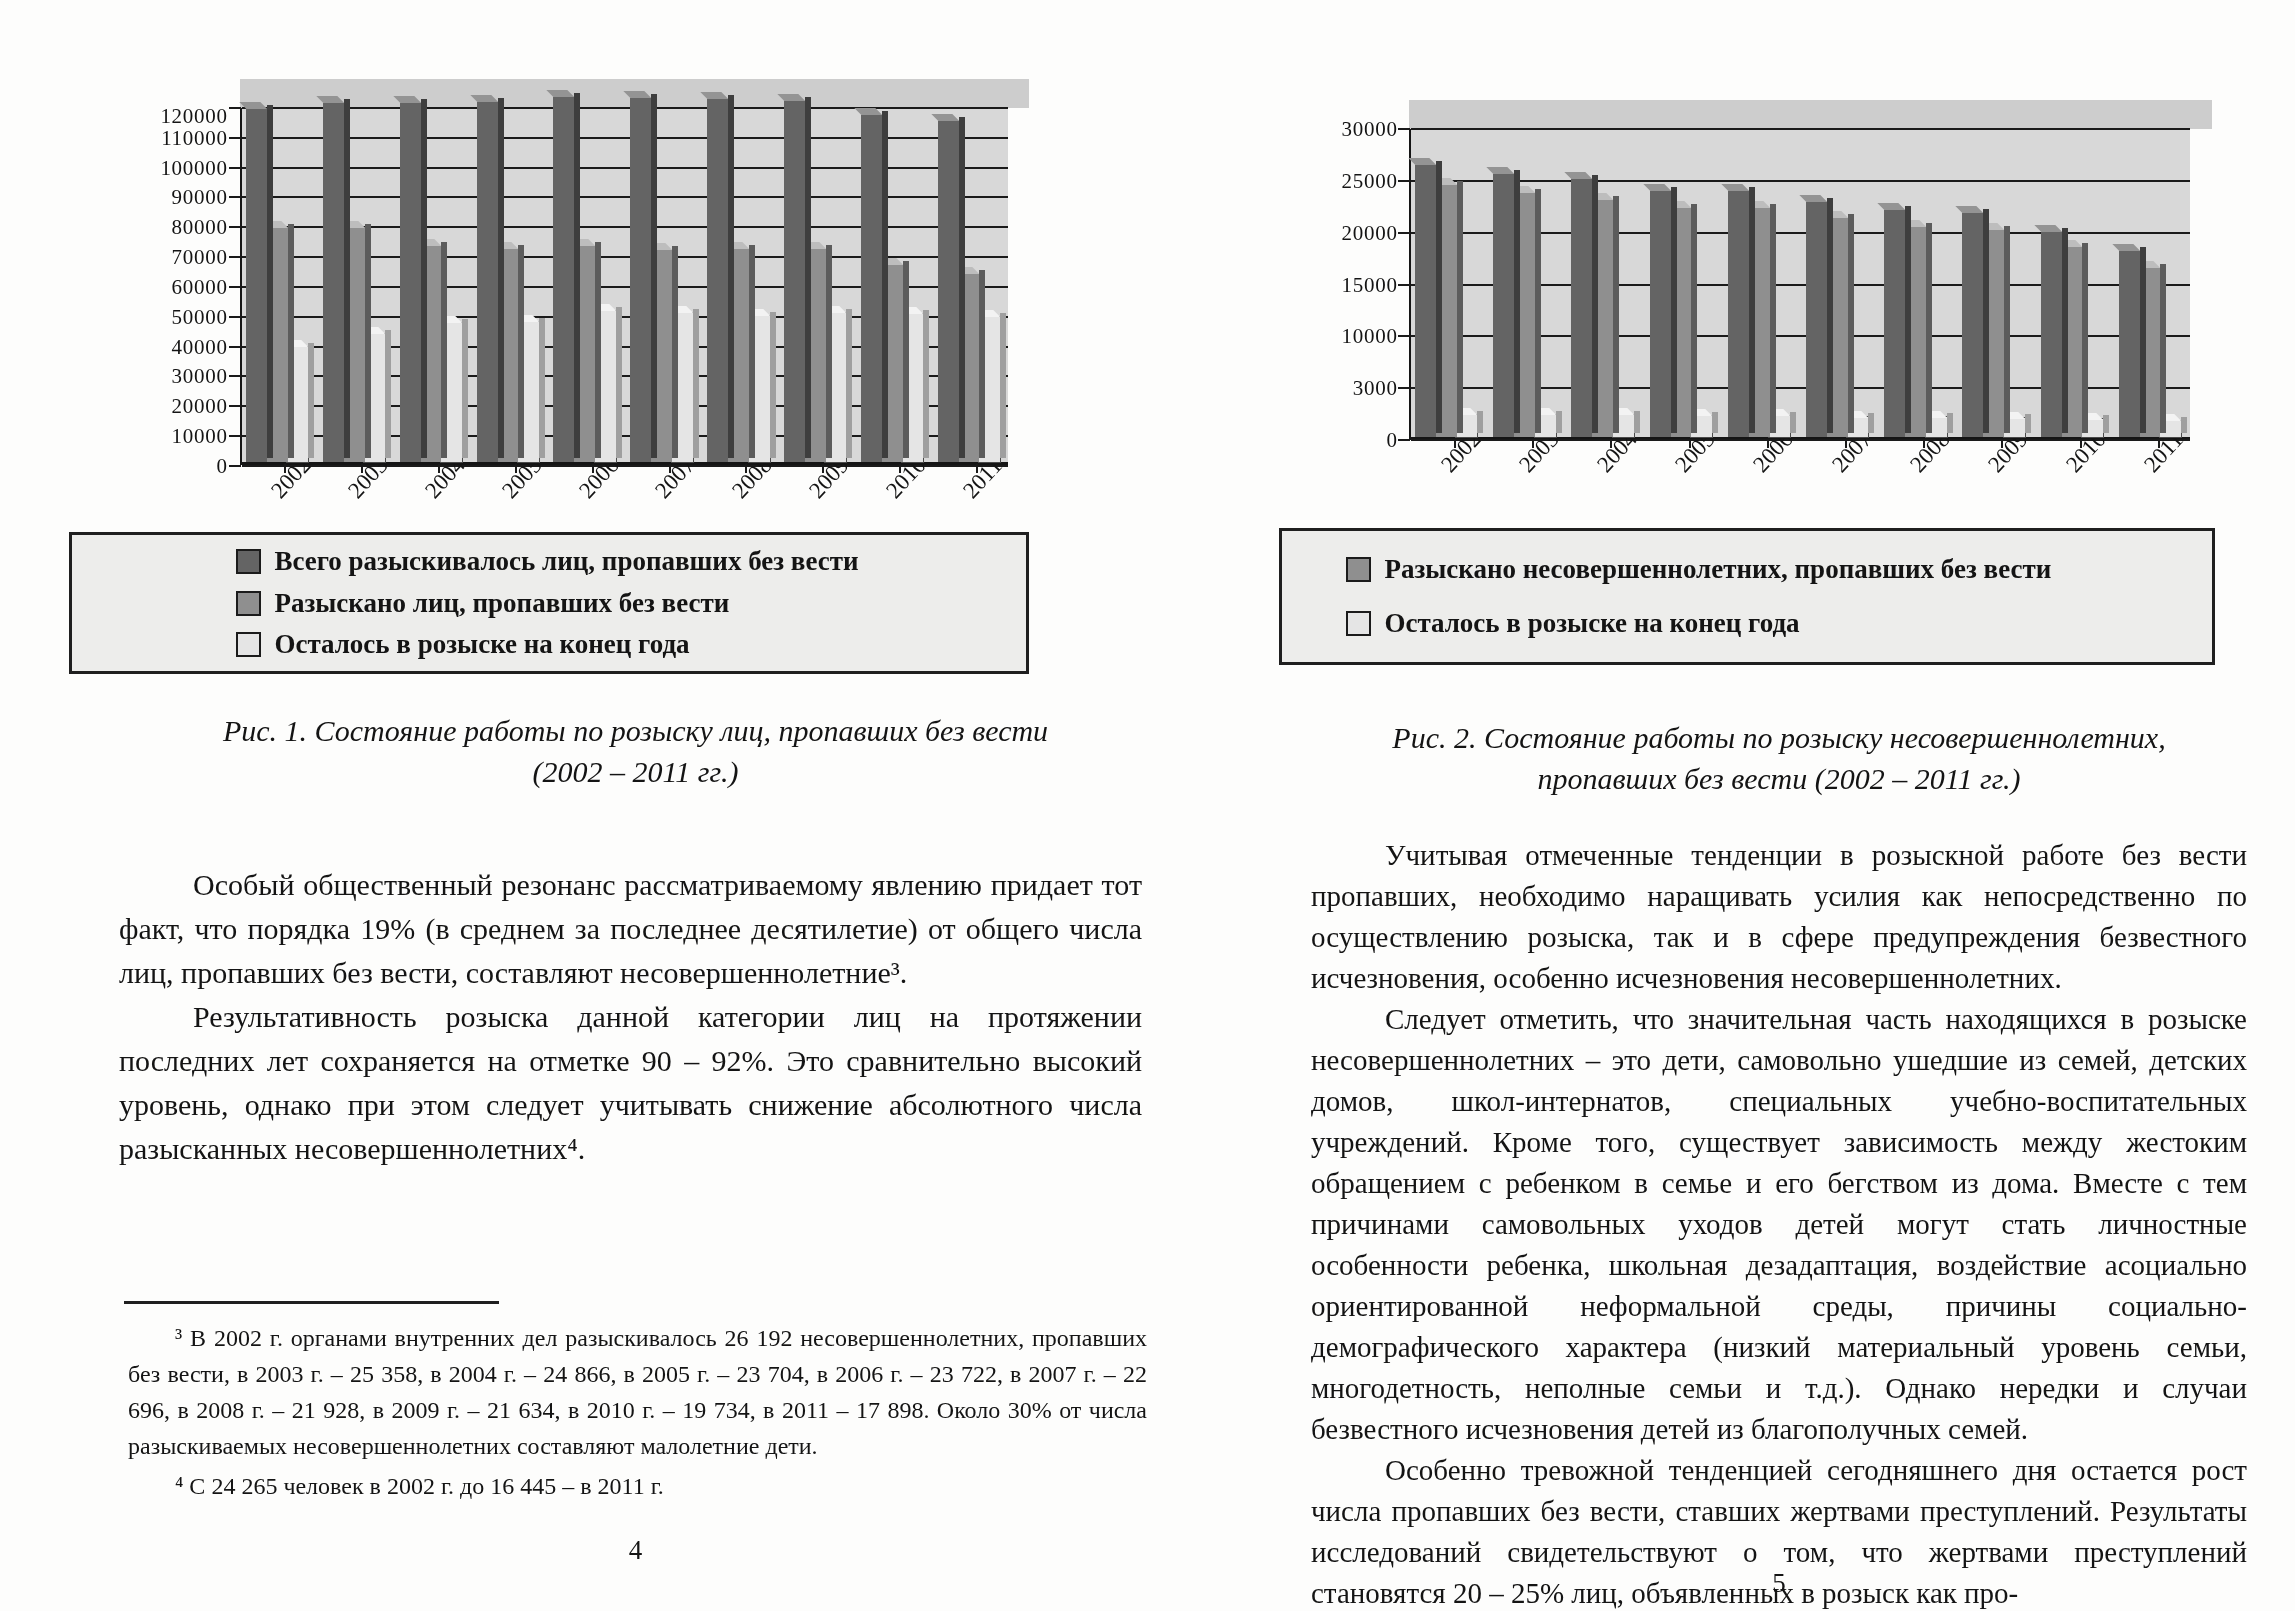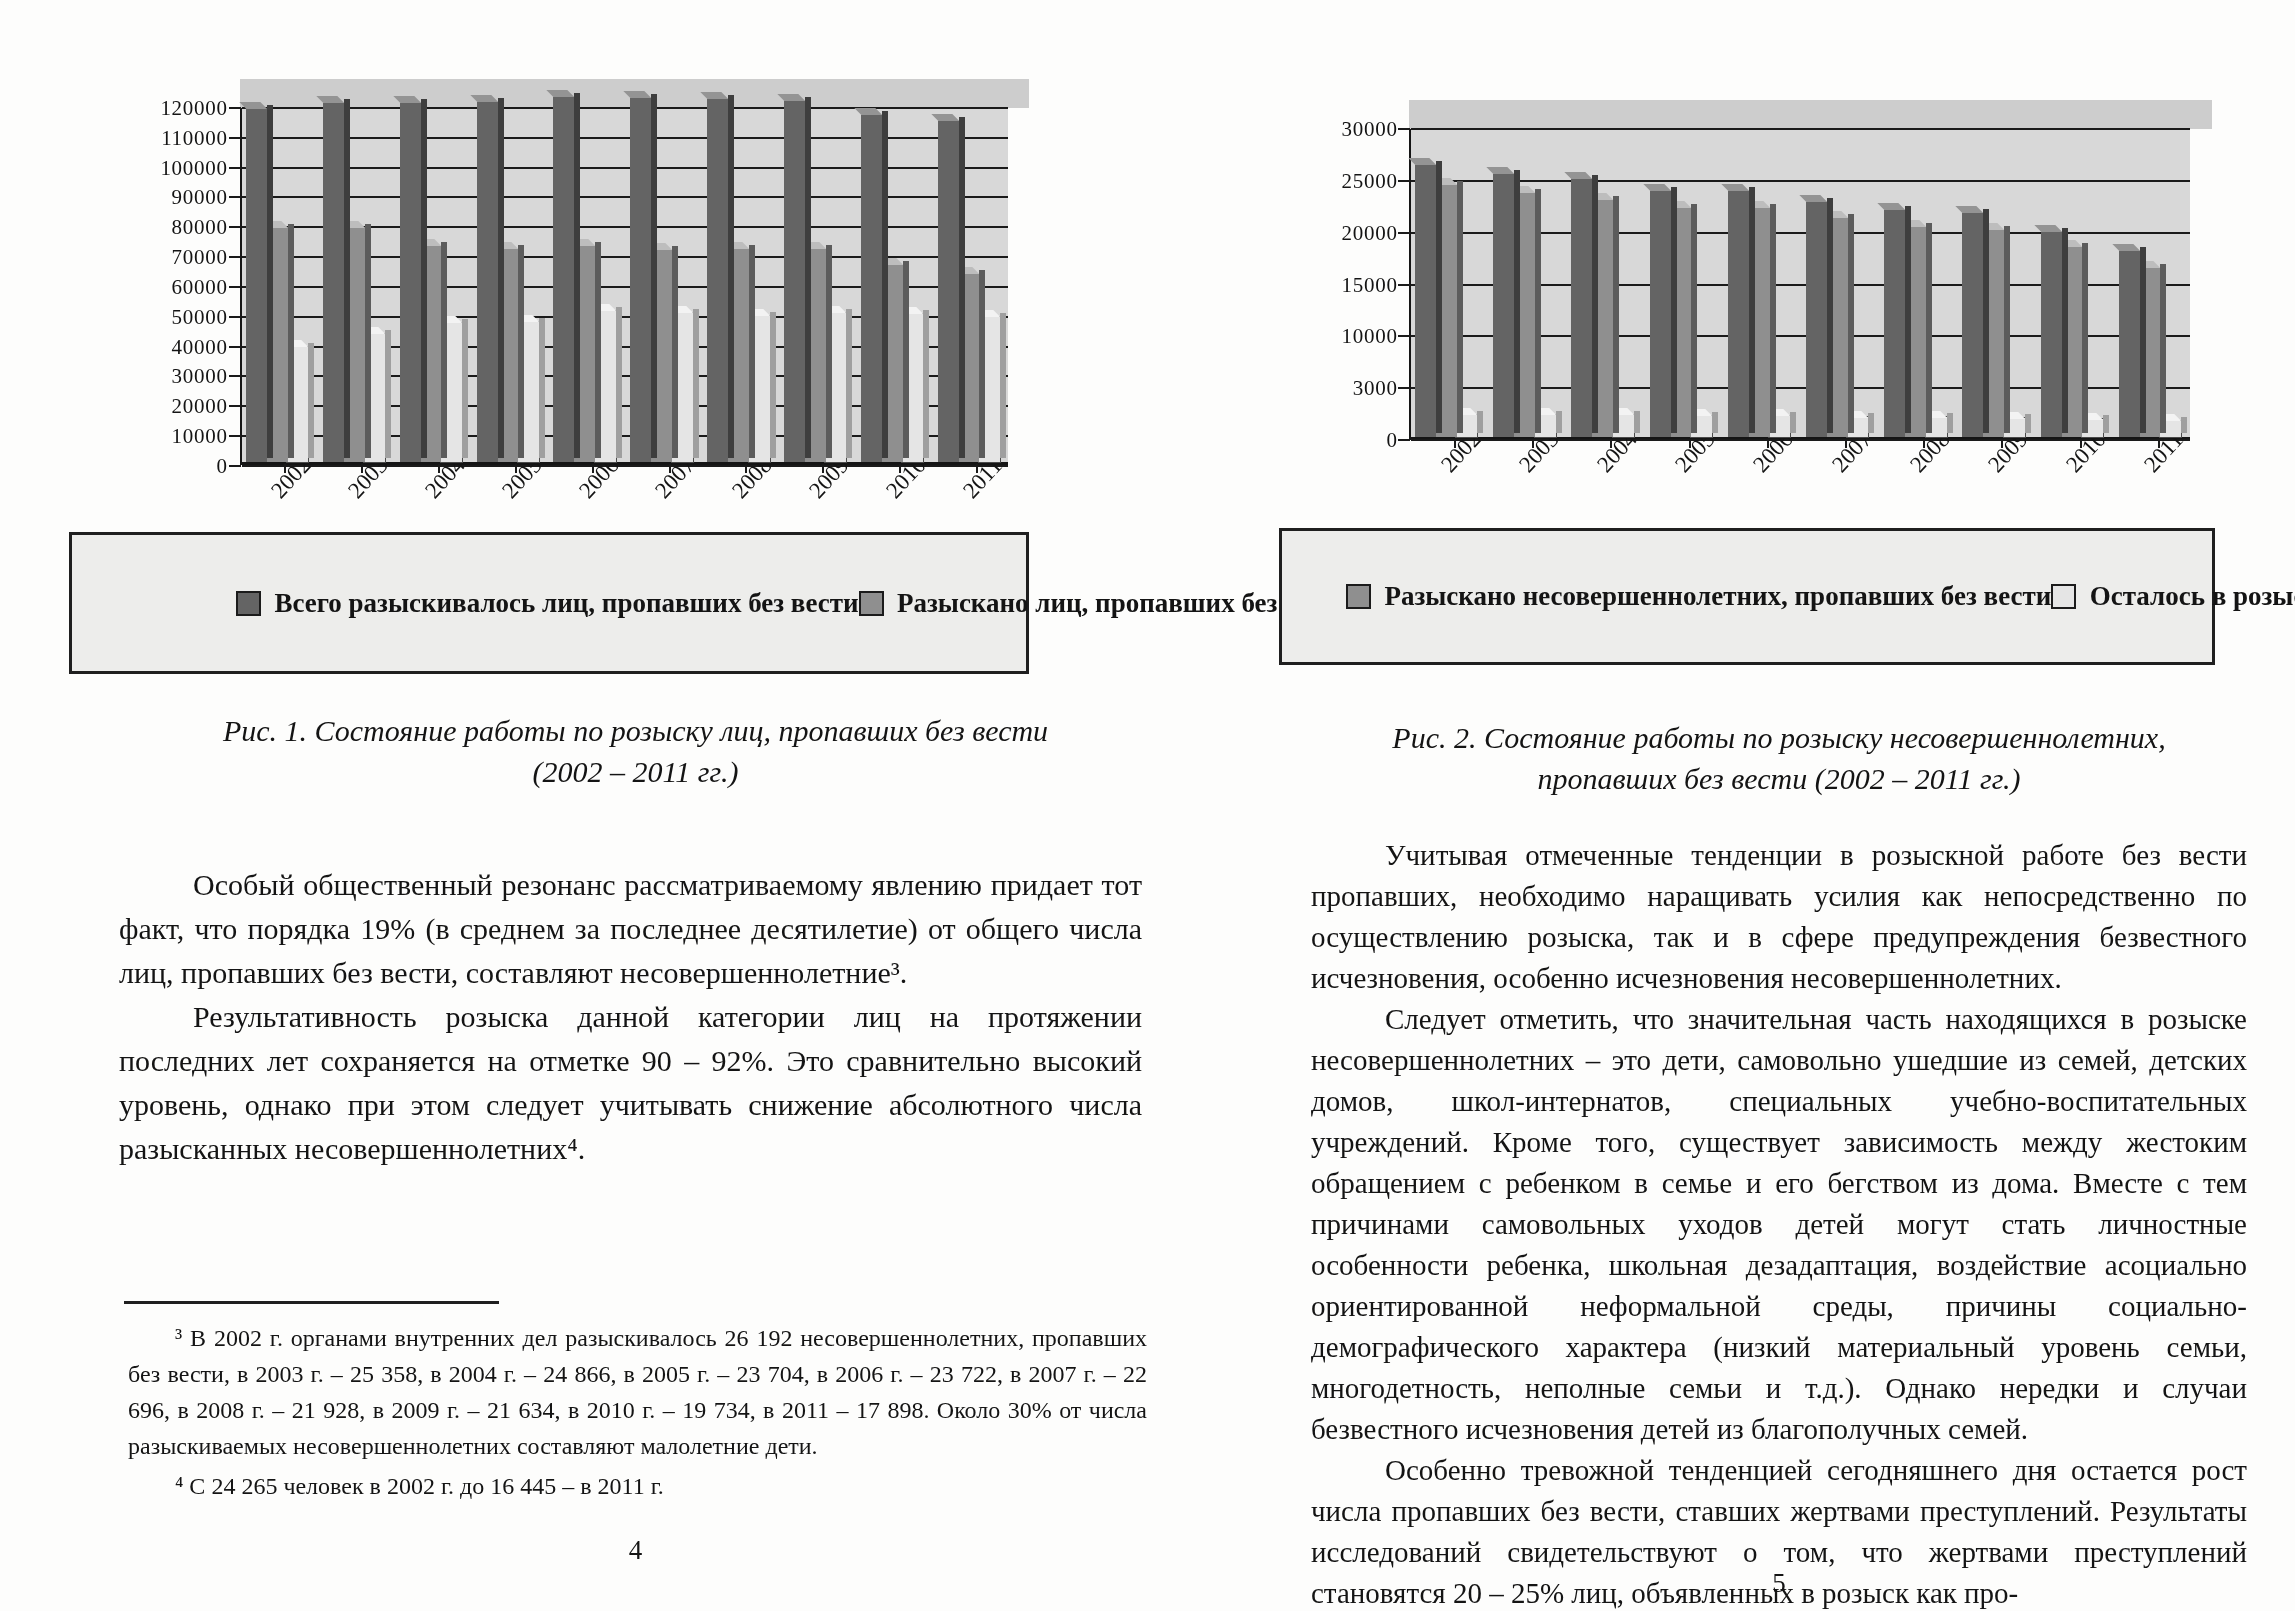--- a/index.html
+++ b/index.html
@@ -17,21 +17,21 @@
   .xtick{position:absolute;bottom:-10.7px;width:2px;height:8.7px;background:#1a1a1a;}
   .chart .xaxis{position:absolute;height:87px;}
   .xlab{position:absolute;top:10.7px;font-size:23px;transform:rotate(-47deg);transform-origin:top left;white-space:nowrap;}
   .bar{position:absolute;bottom:0;}
   .bar::before{content:'';position:absolute;top:-6.7px;left:0;width:100%;height:6.7px;transform:skewX(45deg);transform-origin:bottom left;}
   .bar::after{content:'';position:absolute;top:-4px;right:-6px;width:6px;height:100%;}
   .s0{background:#646464;}.s0::before{background:#949494;}.s0::after{background:#3e3e3e;}
   .s1{background:#8f8f8f;}.s1::before{background:#bdbdbd;}.s1::after{background:#5c5c5c;}
   .s2{background:#e5e5e5;outline:1.3px solid #4a4a4a;}.s2::before{background:#f3f3f3;}.s2::after{background:#9f9f9f;}
   
-  .legend{position:absolute;border:3.3px solid #1f1f1f;background:#ededeb;display:flex;flex-direction:row;justify-content:space-evenly;}
+  .legend{position:absolute;border:3.3px solid #1f1f1f;background:#ededeb;display:flex;flex-direction:column;justify-content:space-evenly;}
   .legend-row{display:flex;align-items:center;gap:13.4px;}
   .swatch{width:21px;height:21px;border:2px solid #1b1b1b;flex:0 0 auto;}
   .sw0{background:#646464;}.sw1{background:#8f8f8f;}.sw2{background:#e5e5e5;}
   .legend-label{font-size:27px;font-weight:bold;white-space:nowrap;}
   
   .caption{position:absolute;text-align:center;font-style:italic;font-size:30px;line-height:41px;}
   .bodycol{position:absolute;text-align:justify;}
   .bodycol p{margin:0;text-indent:74px;}
   .page-l .bodycol{font-size:30px;line-height:44px;}
   .page-r .bodycol{font-size:29px;line-height:41px;}
@@ -43,21 +43,21 @@
 </head>
 <body>
 
 <div class="sheet">
 
   <section class="page page-l" style="left:0;width:1191px;">
 
     <figure class="chart" style="left:100px;top:79px;width:950px;height:508px;margin:0;">
       <div class="wall-top" style="left:140px;top:0;width:789px;height:29px;"></div>
       <div class="yaxis" style="width:137px;top:29px;">
-          <div class="ylab" style="top: 0px;">120000</div>
+          <div class="ylab" style="top: 8px;">120000</div>
           <div class="ylab" style="top: 30px;">110000</div>
           <div class="ylab" style="top: 60px;">100000</div>
           <div class="ylab" style="top: 89px;">90000</div>
           <div class="ylab" style="top: 119px;">80000</div>
           <div class="ylab" style="top: 149px;">70000</div>
           <div class="ylab" style="top: 179px;">60000</div>
           <div class="ylab" style="top: 209px;">50000</div>
           <div class="ylab" style="top: 239px;">40000</div>
           <div class="ylab" style="top: 268px;">30000</div>
           <div class="ylab" style="top: 298px;">20000</div>

